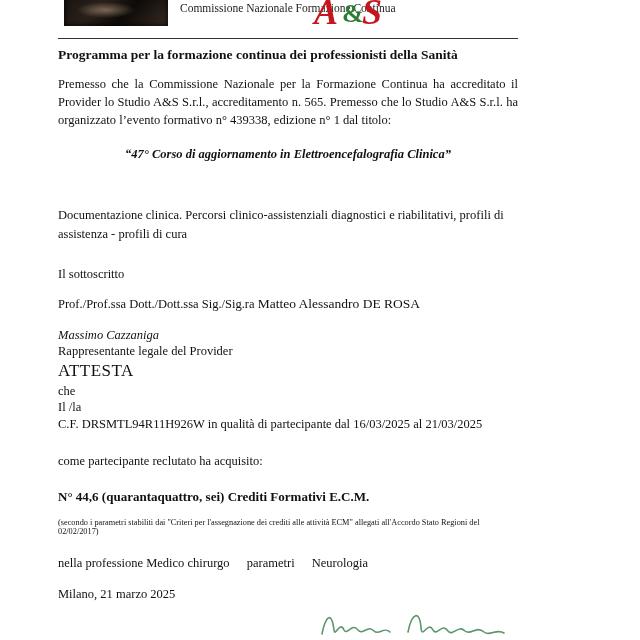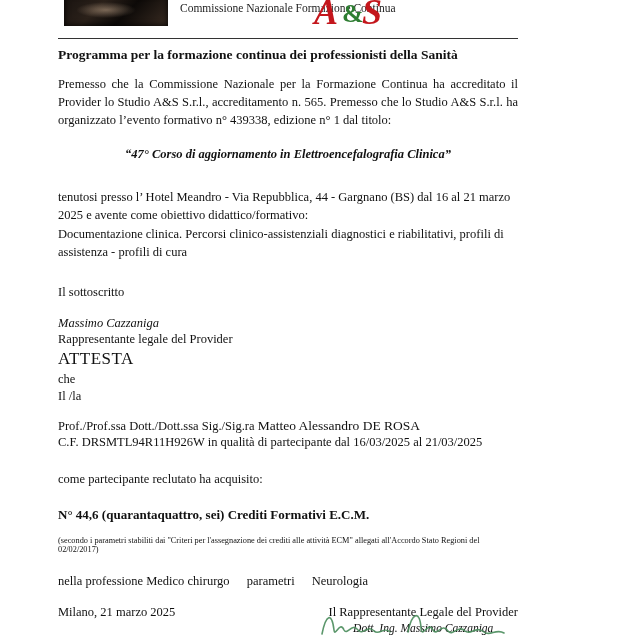--- a/index.html
+++ b/index.html
@@ -62,50 +62,46 @@
   </div>
 
   <hr class="rule">
 
   <h1 class="doc-title">Programma per la formazione continua dei professionisti della Sanità</h1>
 
   <p class="premise"><span>Premesso che la </span><span class="b">Commissione Nazionale per la Formazione Continua</span><span> ha accreditato il Provider lo Studio A&amp;S S.r.l., accreditamento n. 565. Premesso che lo Studio A&amp;S S.r.l. ha organizzato l’evento formativo </span><span class="b">n° 439338</span><span>, edizione </span><span class="b">n° 1</span><span> dal titolo:</span></p>
 
   <div class="quote">“47° Corso di aggiornamento in Elettroencefalografia Clinica”</div>
 
-  <p class="event"><span>tenutosi presso l’ Hotel Meandro  - Via Repubblica, 44 - Gargnano (BS) dal 16 al 21 marzo 2025 e avente come obiettivo didattico/formativo:</span><br><span>Documentazione clinica. Percorsi clinico-assistenziali diagnostici e riabilitativi, profili di assistenza - profili di cura</span></p>
+  <p class="event"><br><span>Documentazione clinica. Percorsi clinico-assistenziali diagnostici e riabilitativi, profili di assistenza - profili di cura</span></p>
 
   <div class="center b subscriber">Il sottoscritto</div>
+
+  <div class="center name-line"><span>Prof./Prof.ssa Dott./Dott.ssa Sig./Sig.ra </span><span class="b big">Matteo Alessandro DE ROSA</span></div>
 
   <div class="center attesta-block">
     <div class="i">Massimo Cazzaniga</div>
     <div class="b">Rappresentante legale del Provider</div>
     <div class="b attesta-word">ATTESTA</div>
     <div>che</div>
     <div>Il /la</div>
   </div>
-
-  <div class="center name-line"><span>Prof./Prof.ssa Dott./Dott.ssa Sig./Sig.ra </span><span class="b big">Matteo Alessandro DE ROSA</span></div>
 
   <div class="center cf-line"><span>C.F. </span><span class="b">DRSMTL94R11H926W</span><span> in qualità di </span><span class="b">partecipante</span><span>  dal 16/03/2025 al 21/03/2025</span></div>
 
   <div class="center acq-line"><span>come </span><span class="b">partecipante reclutato</span><span> ha acquisito:</span></div>
 
   <div class="center credits">N° 44,6 (quarantaquattro, sei) Crediti Formativi E.C.M.</div>
 
   <div class="center note">(secondo i parametri stabiliti dai "Criteri per l'assegnazione dei crediti alle attività ECM" allegati all'Accordo Stato Regioni del 02/02/2017)</div>
 
   <div class="center prof-line"><span>nella professione </span><span class="b">Medico chirurgo</span><span class="gap"></span><span> parametri </span><span class="gap"></span><span class="b">Neurologia</span></div>
 
   <div class="footer">
     <div>Milano, 21 marzo 2025</div>
-    <div class="footer-right">
-      <div class="sig-title">Il Rappresentante Legale del Provider</div>
-      <div class="sig-name">Dott. Ing. Massimo Cazzaniga</div>
-    </div>
   </div>
 
   <svg class="signature" viewBox="0 0 200 56">
     <g fill="none" stroke="#4a8c5c" stroke-width="1.6" stroke-linecap="round" opacity="0.9">
       <path d="M6 34 C10 14, 16 12, 18 30 C19 38, 24 20, 28 30 C31 36, 36 22, 42 30 C47 36, 52 24, 58 31 C63 36, 68 26, 74 32"></path>
       <path d="M92 32 C96 12, 104 10, 105 28 C106 40, 112 20, 117 30 C121 37, 126 22, 132 31 C137 37, 142 24, 149 31 C155 36, 160 25, 168 32 C174 37, 180 28, 188 33"></path>
       <path d="M70 44 C100 40, 150 40, 186 44"></path>
     </g>
   </svg>
 

